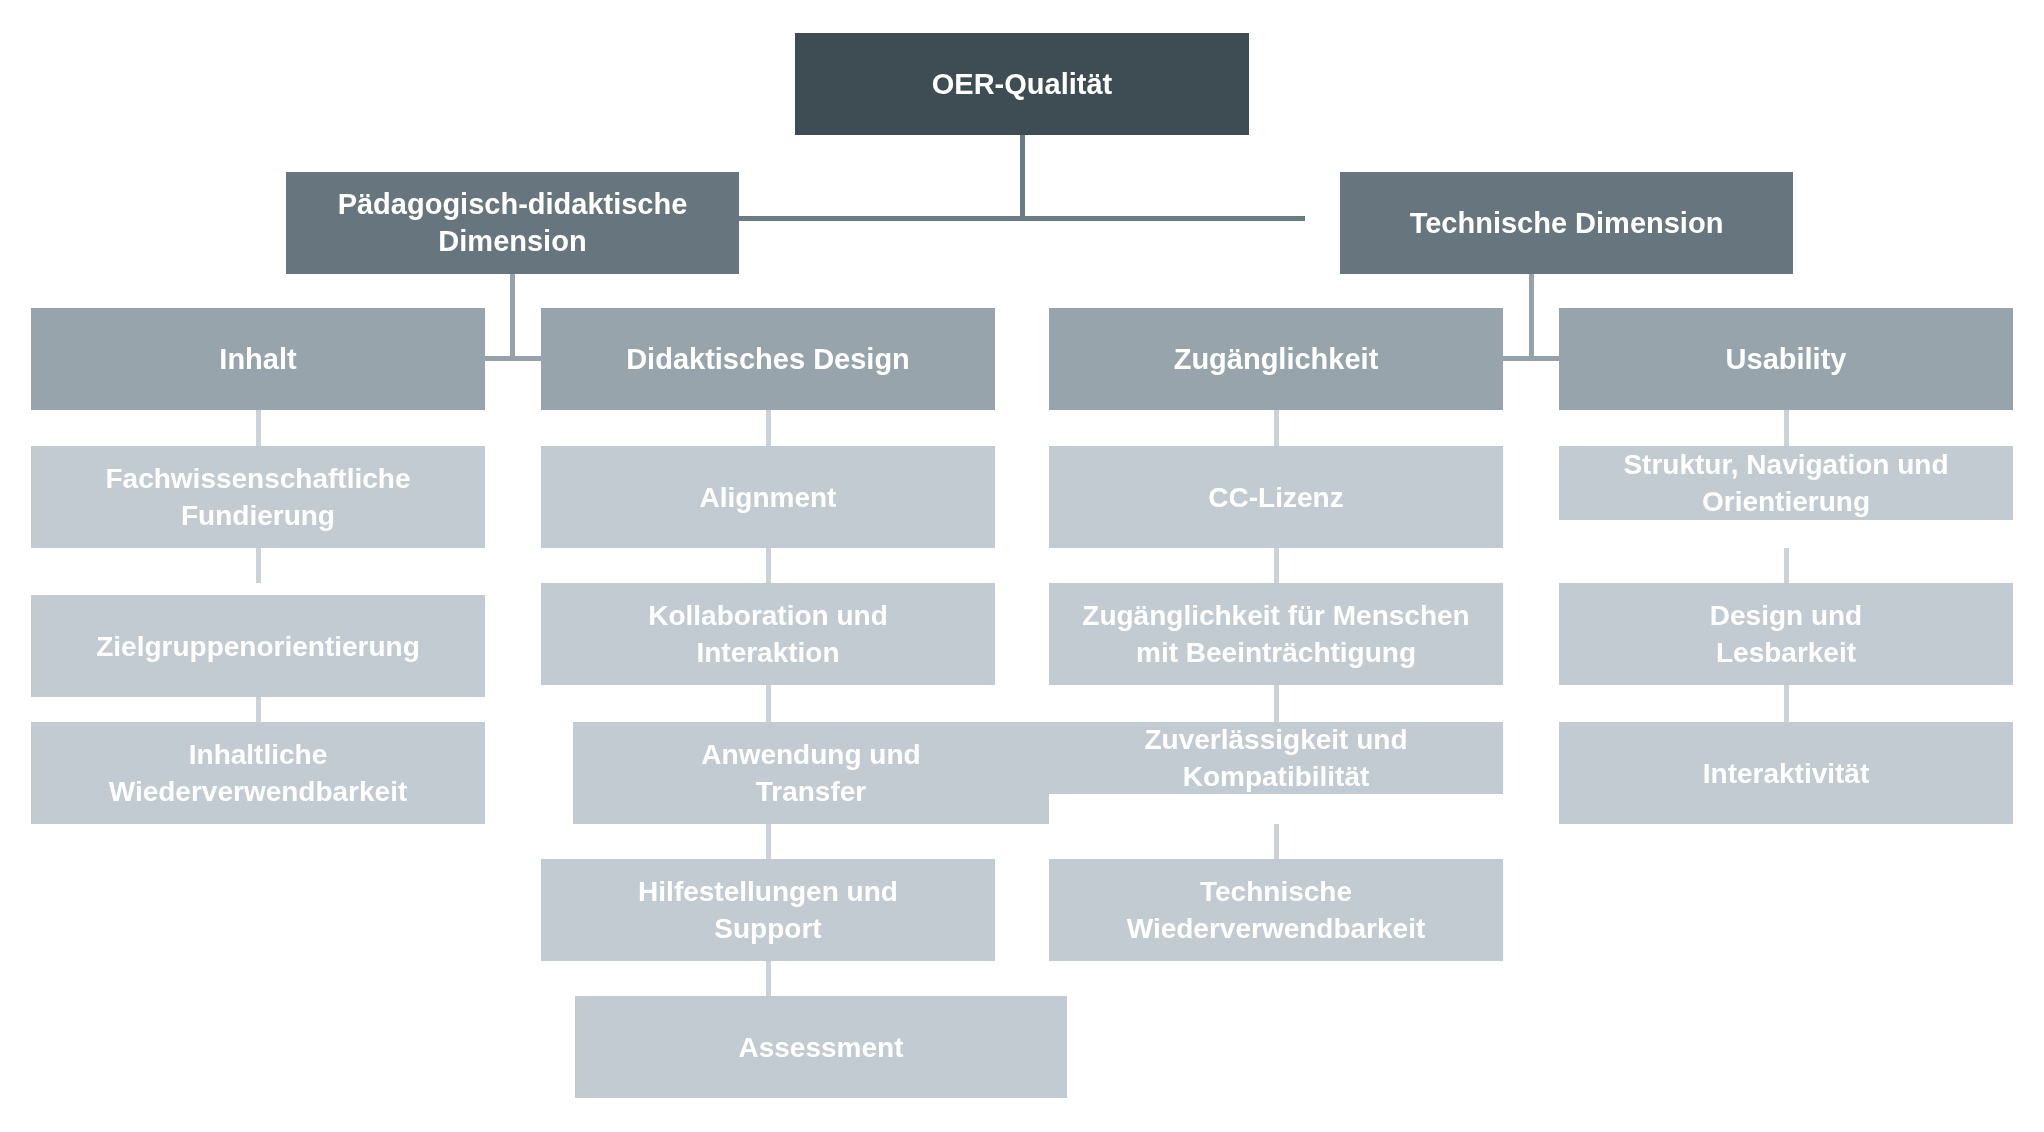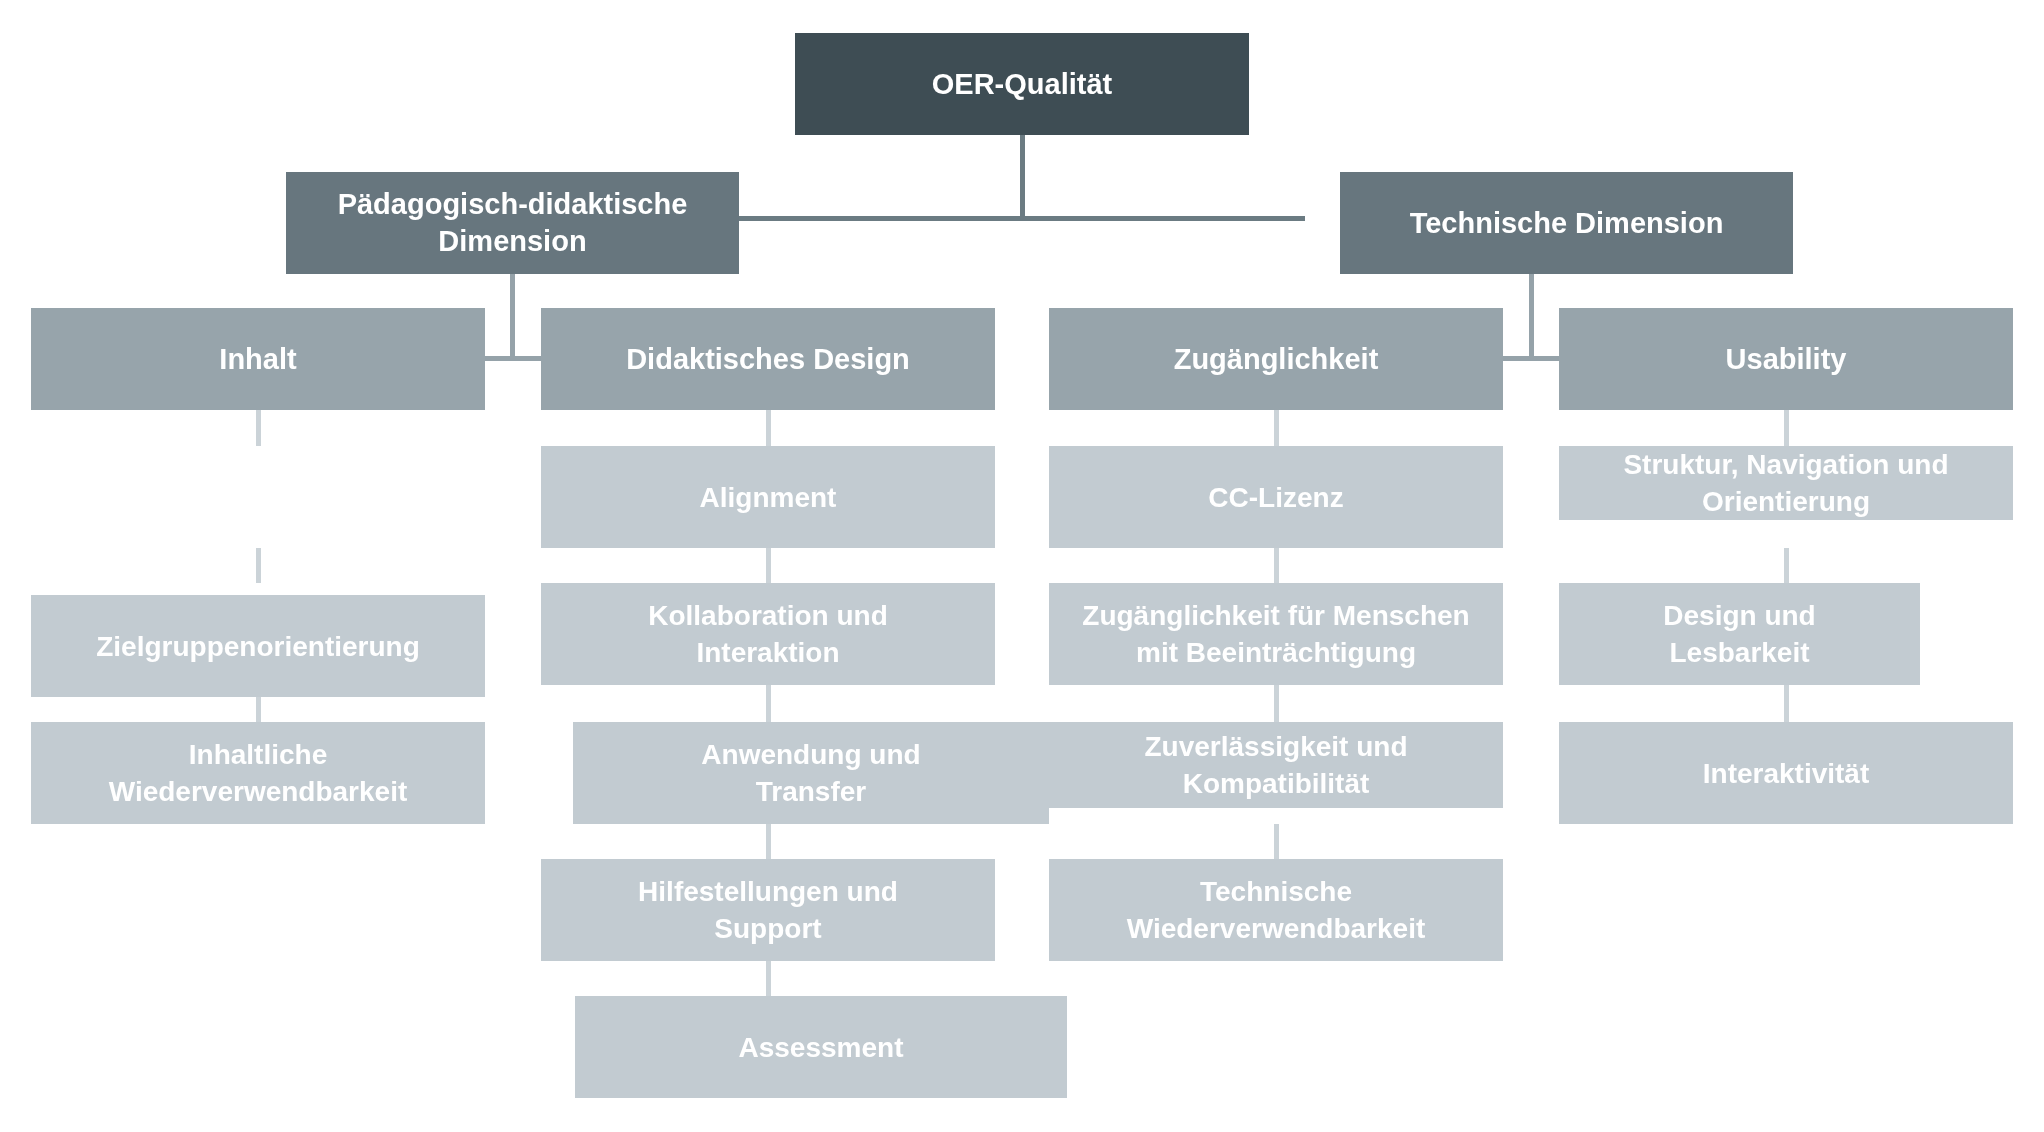--- a/index.html
+++ b/index.html
@@ -64,20 +64,22 @@
   <div class="line mid" style="left:1503px; top:356px; width:56px; height:5px;"></div>
 
   <div class="box cat" style="left:31px; top:308px; width:454px; height:102px;text-align:center;">Inhalt</div>
   <div class="box cat" style="left:541px; top:308px; width:454px; height:102px;">Didaktisches Design</div>
   <div class="box cat" style="left:1049px; top:308px; width:454px; height:102px;">Zugänglichkeit</div>
   <div class="box cat" style="left:1559px; top:308px; width:454px; height:102px;">Usability</div>
 
   <div class="line light" style="left:256px; top:410px; width:5px; height:36px;"></div>
   <div class="line light" style="left:256px; top:548px; width:5px; height:35px;"></div>
   <div class="line light" style="left:256px; top:685px; width:5px; height:37px;"></div>
+  <div class="box sub" style="left:31px; top:446px; width:454px; height:102px;">Fachwissenschaftliche
+Fundierung</div>
   <div class="box sub" style="left:31px; top:583px; width:454px; height:102px;margin-top:12px;">Zielgruppenorientierung</div>
   <div class="box sub" style="left:31px; top:722px; width:454px; height:102px;text-align:center;">Inhaltliche
 Wiederverwendbarkeit</div>
 
   <div class="line light" style="left:766px; top:410px; width:5px; height:36px;"></div>
   <div class="line light" style="left:766px; top:548px; width:5px; height:35px;"></div>
   <div class="line light" style="left:766px; top:685px; width:5px; height:37px;"></div>
   <div class="line light" style="left:766px; top:824px; width:5px; height:35px;"></div>
   <div class="line light" style="left:766px; top:961px; width:5px; height:35px;"></div>
   <div class="box sub" style="left:541px; top:446px; width:454px; height:102px;">Alignment</div>
@@ -89,27 +91,27 @@
 Support</div>
   <div class="box sub" style="left:541px; top:996px; width:492px; height:102px;margin-left:34px;">Assessment</div>
 
   <div class="line light" style="left:1274px; top:410px; width:5px; height:36px;"></div>
   <div class="line light" style="left:1274px; top:548px; width:5px; height:35px;"></div>
   <div class="line light" style="left:1274px; top:685px; width:5px; height:37px;"></div>
   <div class="line light" style="left:1274px; top:824px; width:5px; height:35px;"></div>
   <div class="box sub" style="left:1049px; top:446px; width:454px; height:102px;">CC-Lizenz</div>
   <div class="box sub" style="left:1049px; top:583px; width:454px; height:102px;">Zugänglichkeit für Menschen
 mit Beeinträchtigung</div>
-  <div class="box sub" style="left:1049px; top:722px; width:454px; height:86px;">Zuverlässigkeit und
+  <div class="box sub" style="left:1049px; top:722px; width:454px; height:72px;">Zuverlässigkeit und
 Kompatibilität</div>
   <div class="box sub" style="left:1049px; top:859px; width:454px; height:102px;">Technische
 Wiederverwendbarkeit</div>
 
   <div class="line light" style="left:1784px; top:410px; width:5px; height:36px;"></div>
   <div class="line light" style="left:1784px; top:548px; width:5px; height:35px;"></div>
   <div class="line light" style="left:1784px; top:685px; width:5px; height:37px;"></div>
   <div class="box sub" style="left:1559px; top:446px; width:454px; height:74px;">Struktur, Navigation und
 Orientierung</div>
-  <div class="box sub" style="left:1559px; top:583px; width:361px; height:102px;">Design und
+  <div class="box sub" style="left:1559px; top:583px; width:454px; height:102px;">Design und
 Lesbarkeit</div>
   <div class="box sub" style="left:1559px; top:722px; width:454px; height:102px;">Interaktivität</div>
 
 </div>
 
 </body></html>

